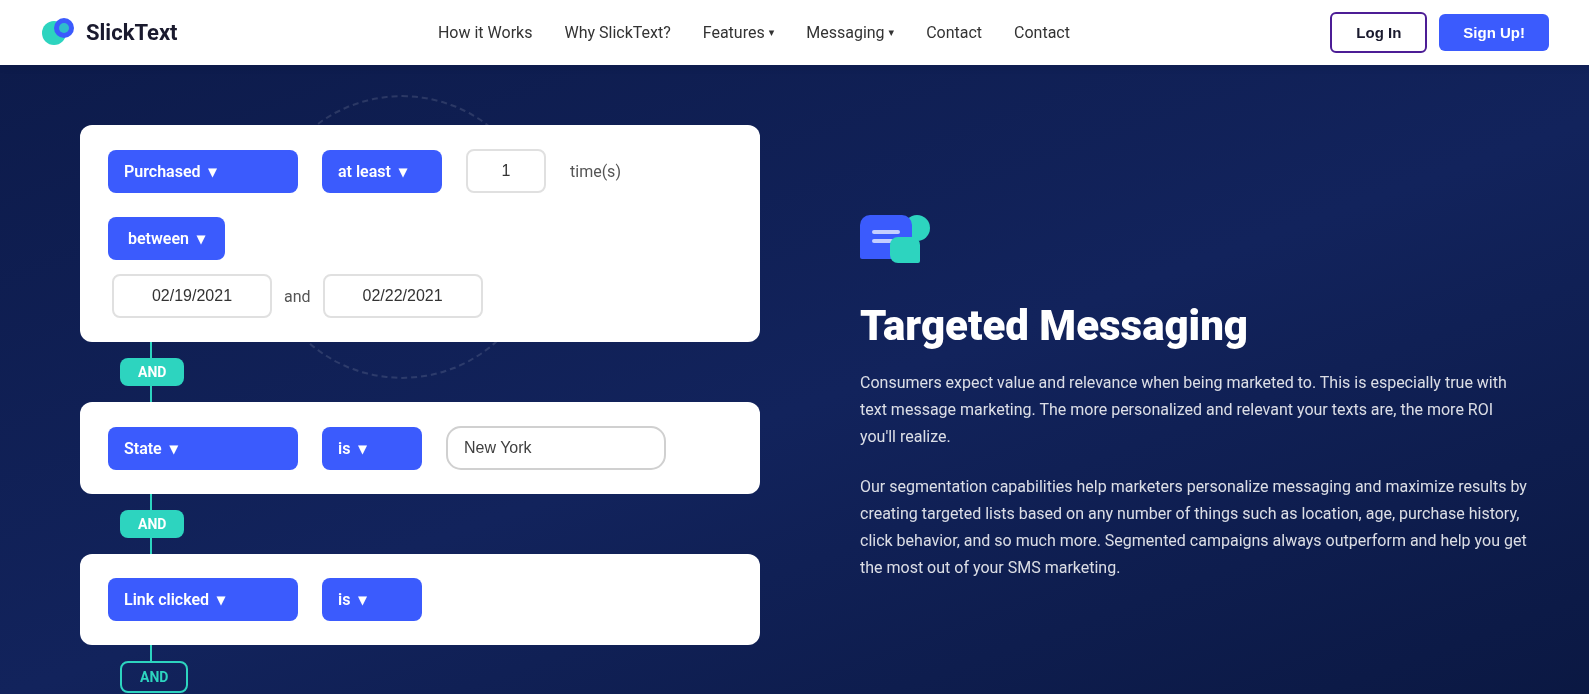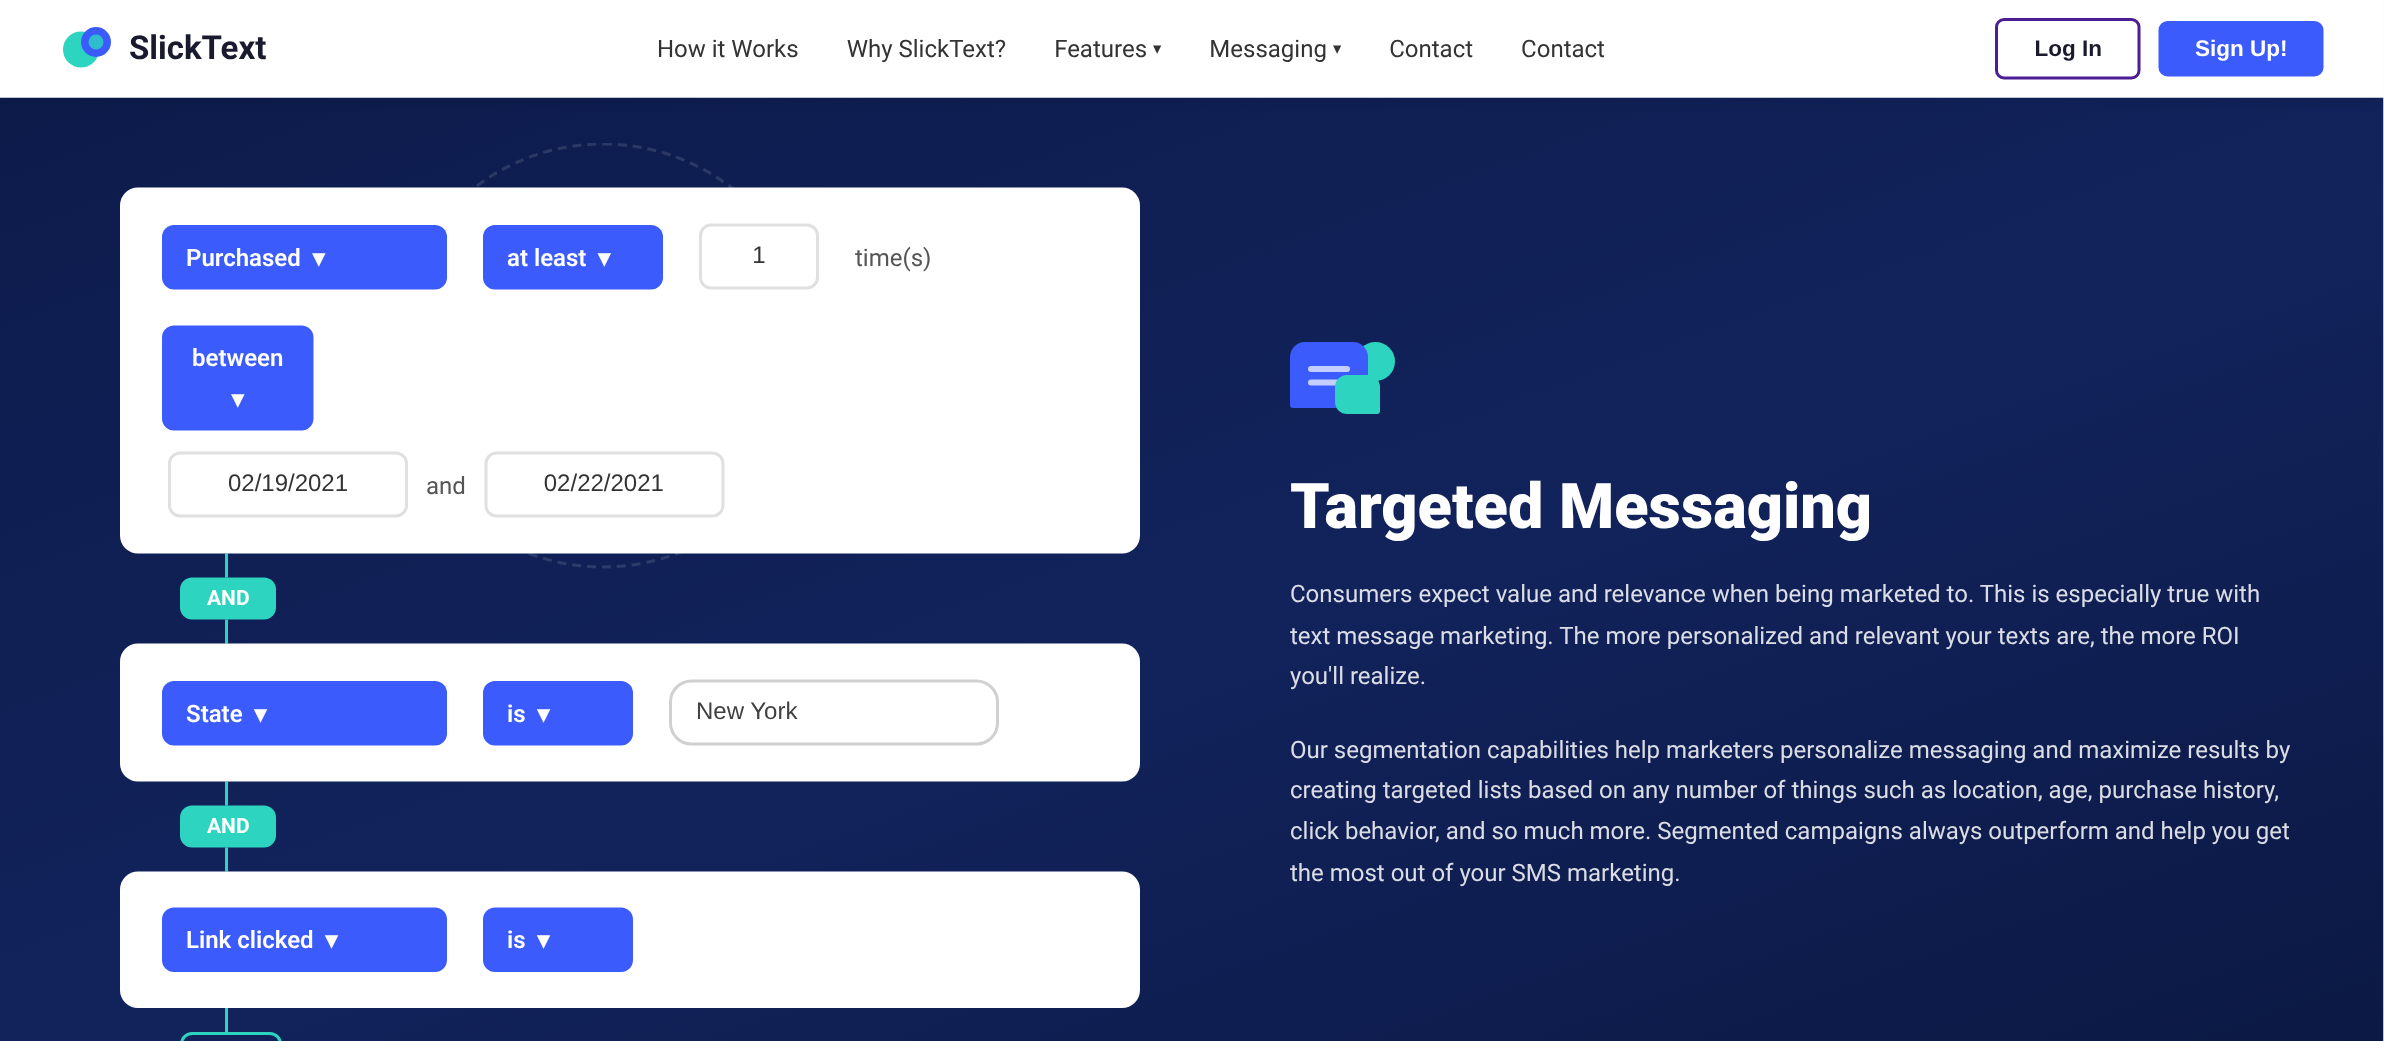--- a/index.html
+++ b/index.html
@@ -79,21 +79,21 @@
       padding: 11px 16px; font-size: 16px; width: 160px; text-align: center;
       color: #333;
     }
 
     .filter-text { font-size: 16px; color: #555; white-space: nowrap; }
     .filter-text-and { font-size: 16px; color: #555; }
 
     .filter-select-between {
       background: #3b5bfd; color: #fff; border: none; border-radius: 8px;
       padding: 12px 20px; font-size: 16px; font-weight: 600; cursor: pointer;
-      display: flex; align-items: center; gap: 8px; flex-direction: column;
+      display: flex; align-items: center; gap: 8px;
     }
 
     .date-row { display: flex; align-items: center; gap: 12px; margin-top: 14px; padding-left: 4px; }
     .and-line-wrap {
       display: flex; flex-direction: column; align-items: flex-start; padding-left: 40px;
     }
     .and-line {
       width: 2px; height: 16px; background: #2dd4bf; margin-left: 30px;
     }
     .and-badge {

